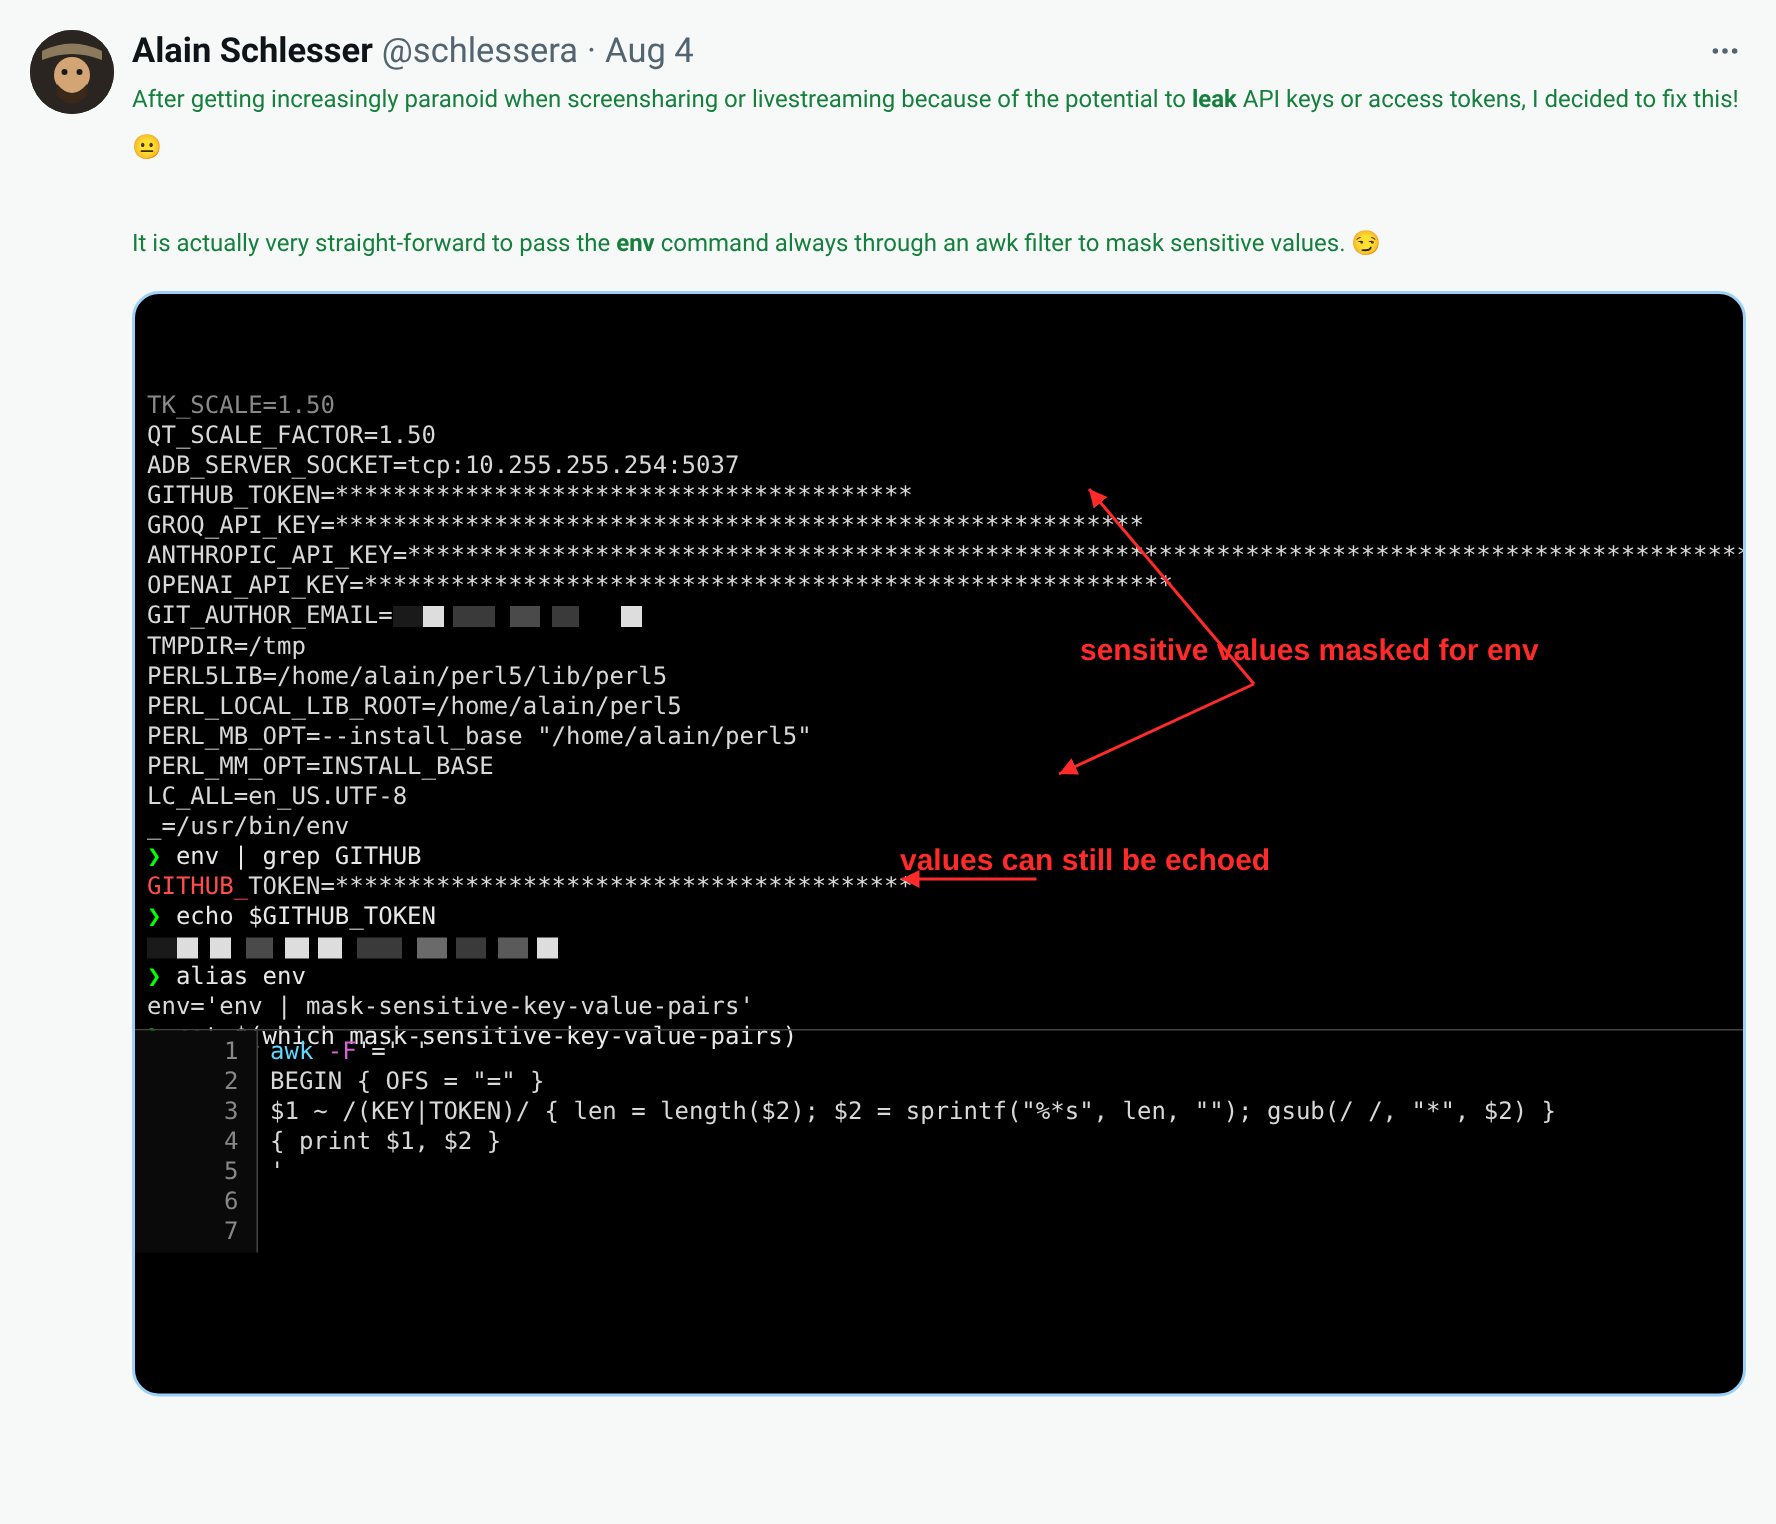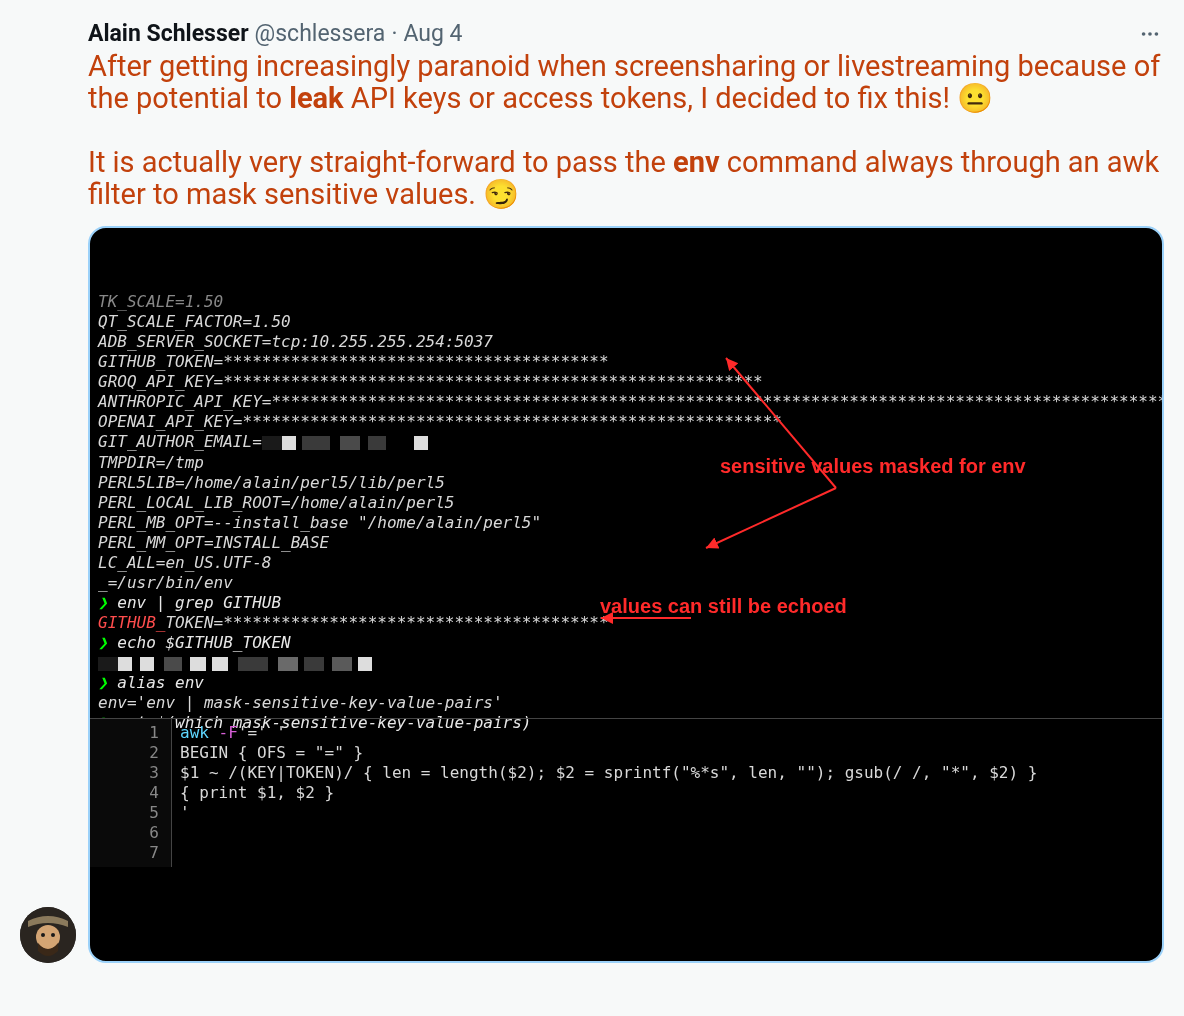--- a/index.html
+++ b/index.html
@@ -8,21 +8,20 @@
     padding: 20px;
     font-family: -apple-system, BlinkMacSystemFont, "Segoe UI", Roboto, Helvetica, Arial, sans-serif;
     background: #f7f9f9;
     color: #0f1419;
   }
   .tweet {
     max-width: 1144px;
     margin: 0 auto;
     display: flex;
     gap: 12px;
-    align-items: flex-end;
   }
   .avatar {
     width: 56px;
     height: 56px;
     border-radius: 50%;
     flex-shrink: 0;
     overflow: hidden;
     background: #333;
     position: relative;
   }
@@ -48,23 +47,23 @@
     width: 28px;
     height: 28px;
     display: flex;
     align-items: center;
     justify-content: center;
     border-radius: 50%;
     cursor: pointer;
   }
   .more-icon svg { width: 22px; height: 22px; fill: currentColor; }
   .tweet-text {
-    font-size: 29px;
+    font-size: 16px;
     line-height: 32px;
-    color: #c2410c;
+    color: #15803d;
     margin-top: 2px;
   }
   .tweet-text p { margin: 0; }
   .tweet-text .spacer { height: 32px; }
   .tweet-text b { font-weight: 700; }
   .media {
     margin-top: 16px;
     border: 2px solid #9bd1f9;
     border-radius: 18px;
     overflow: hidden;
@@ -74,21 +73,21 @@
   .terminal {
     font-family: "DejaVu Sans Mono", "Menlo", "Consolas", monospace;
     font-size: 16px;
     line-height: 20px;
     color: #d8d8d8;
     white-space: pre;
     padding: 4px 8px 8px 8px;
     position: relative;
     min-height: 610px;
   }
-  .term-line { white-space: pre; font-style: italic; }
+  .term-line { white-space: pre; }
   .green { color: #00ff00; }
   .red { color: #ff4d4d; }
   .gray { color: #888; }
   .annot {
     position: absolute;
     font-family: "Arial", sans-serif;
     font-size: 20px;
     font-weight: 600;
     color: #ff2a2a;
     white-space: nowrap;

